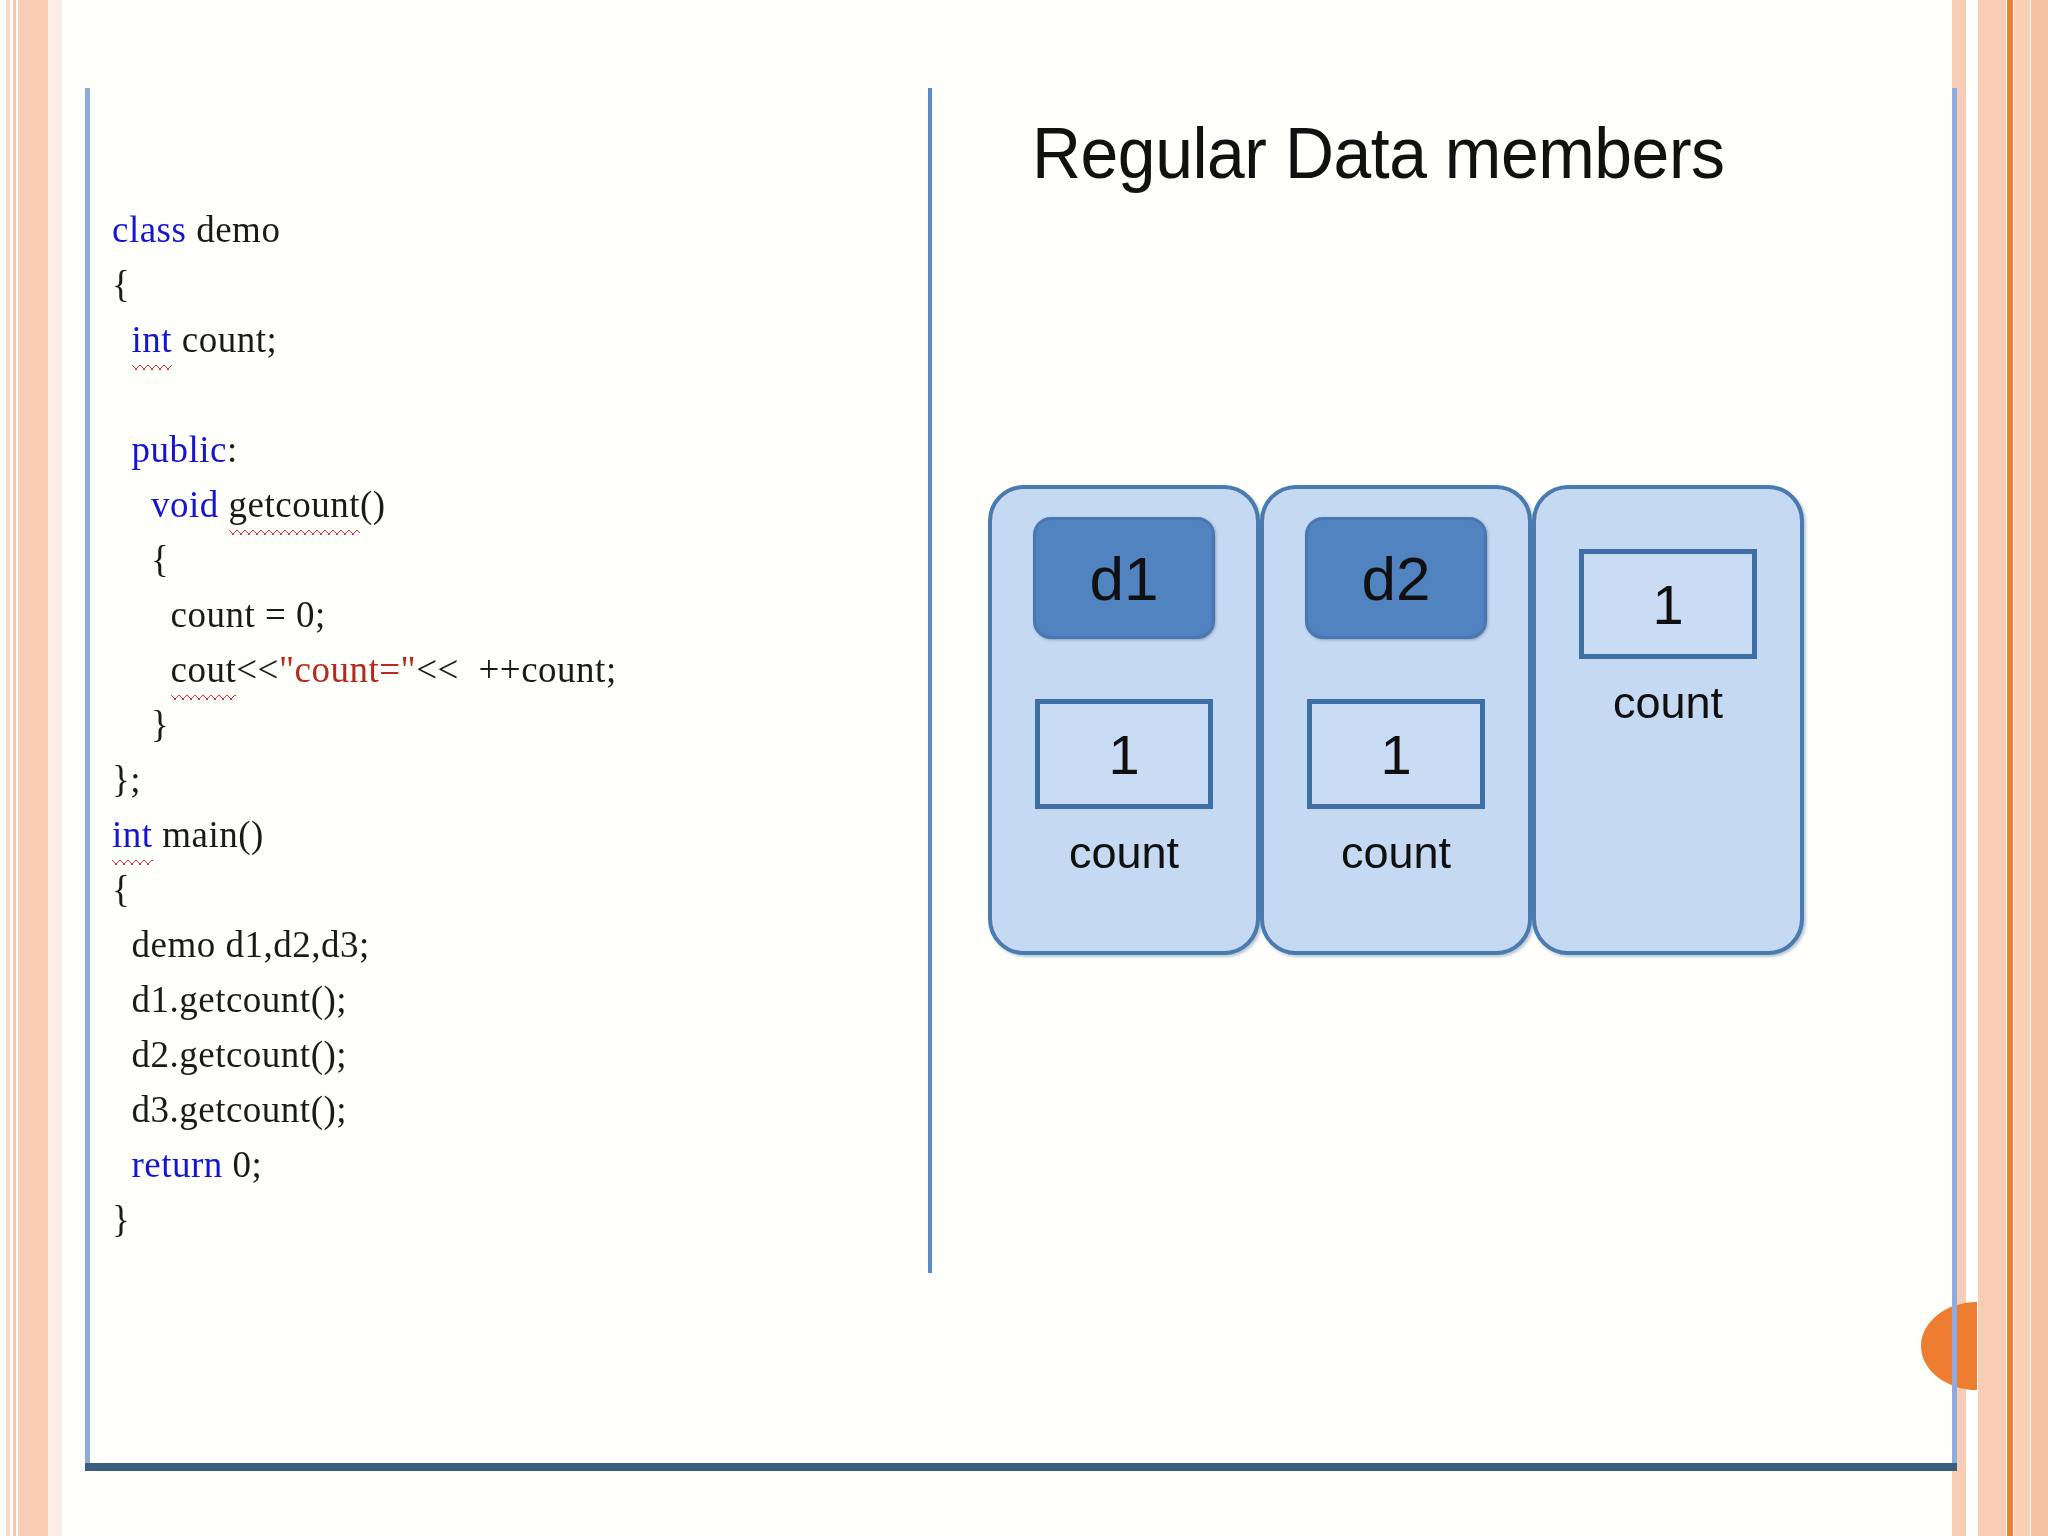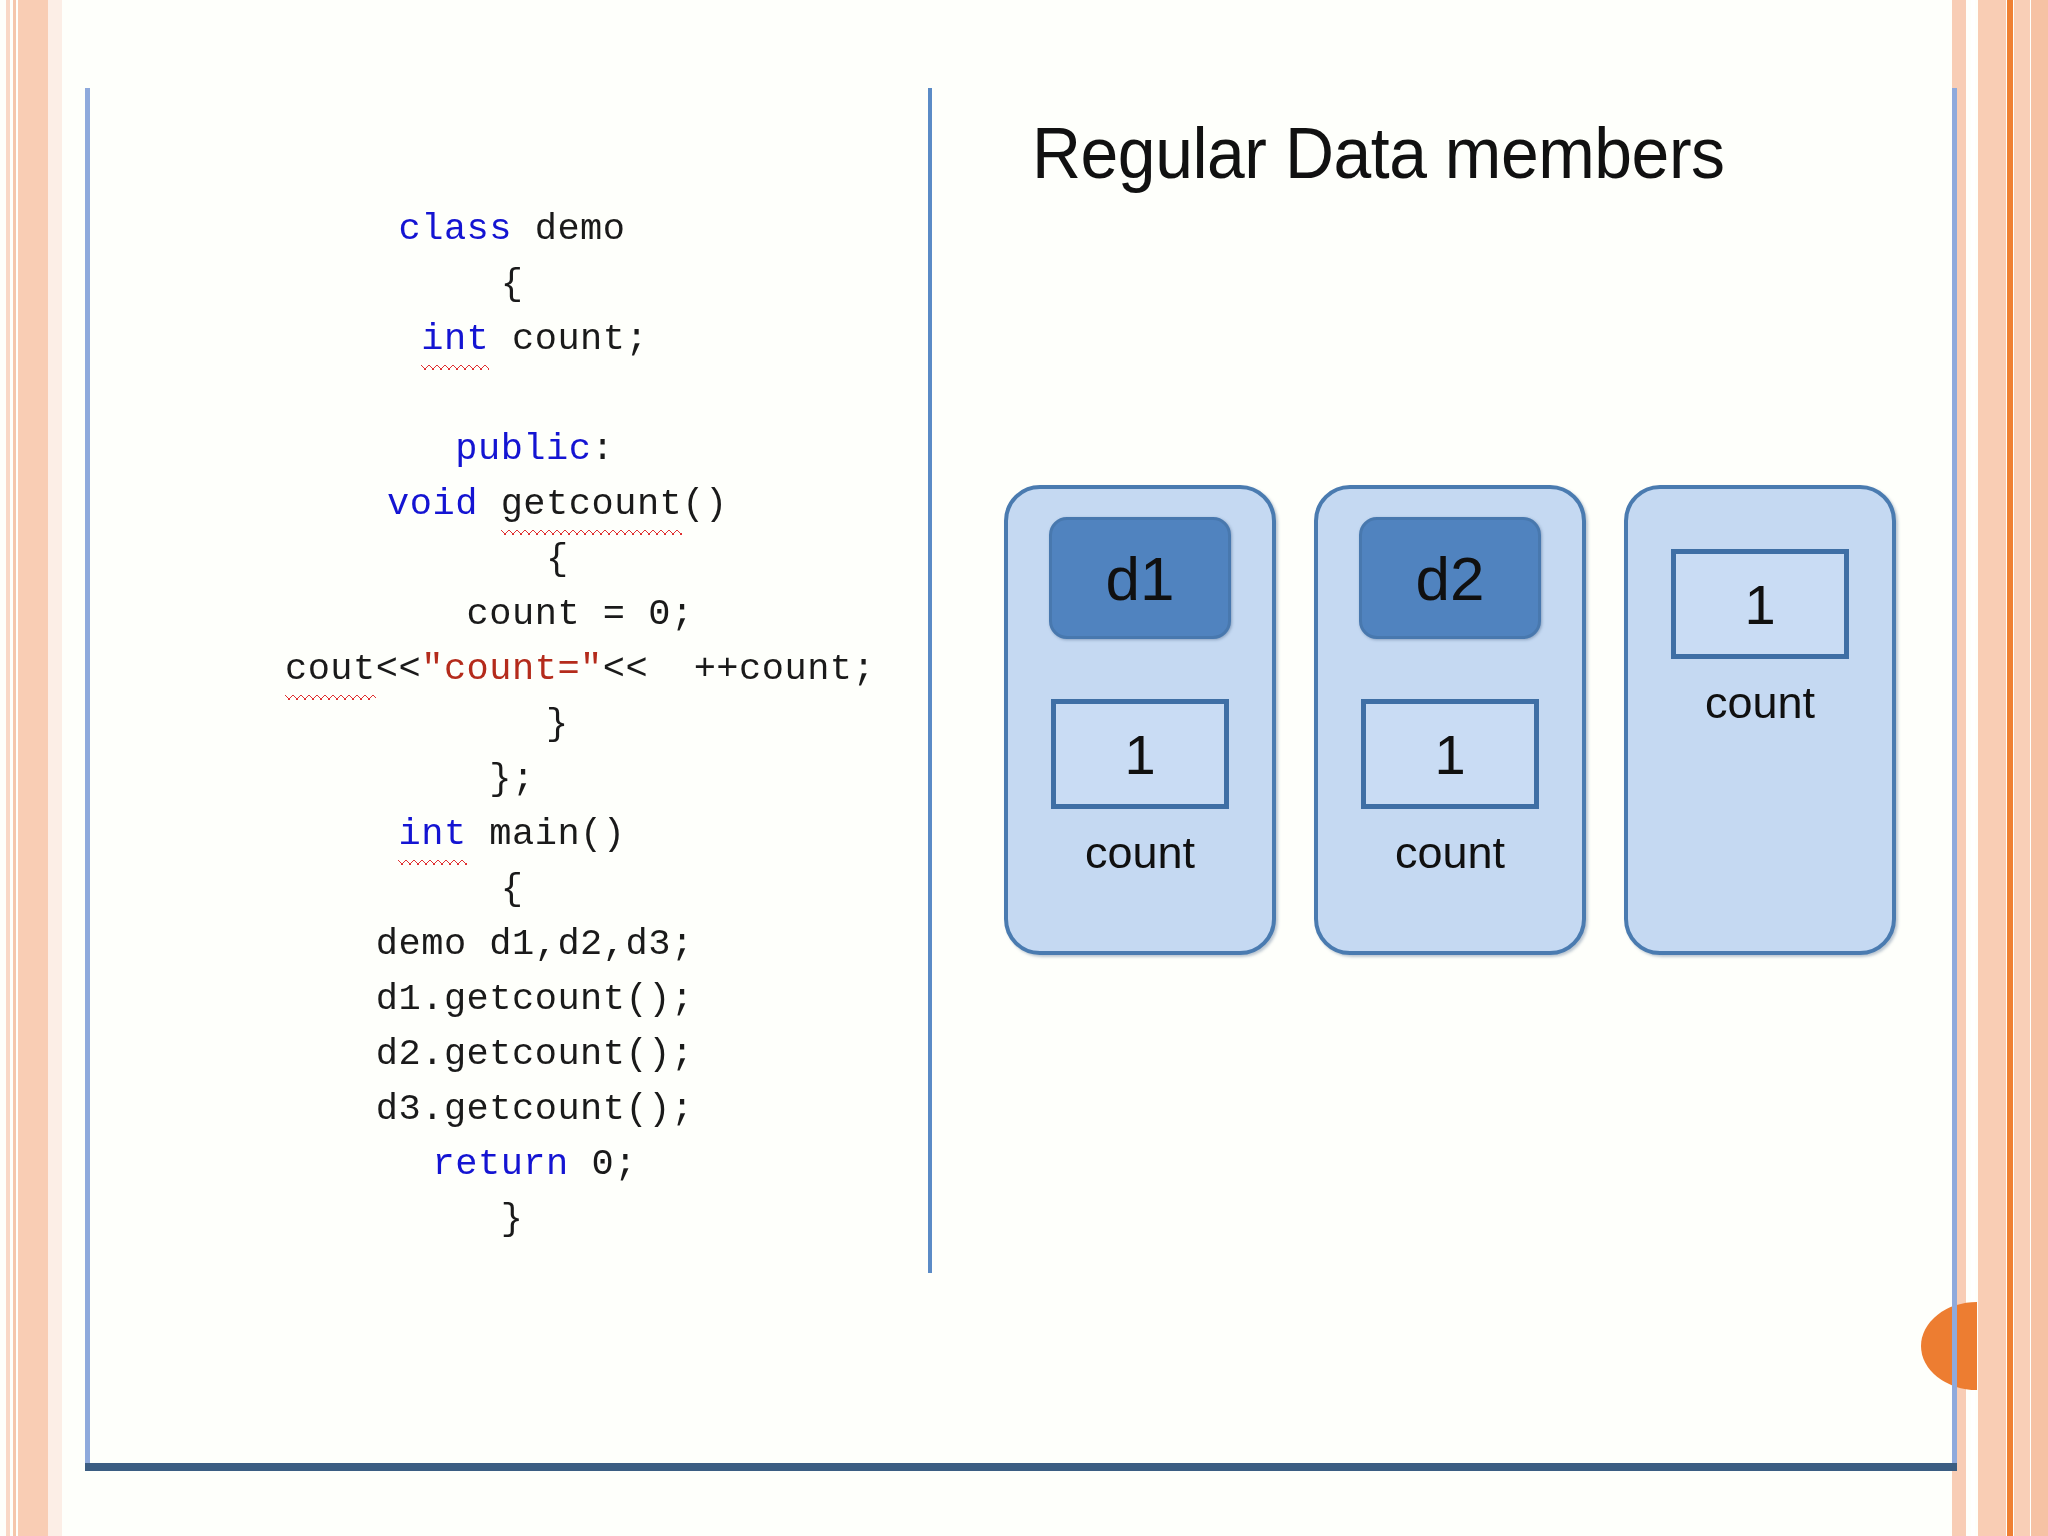--- a/index.html
+++ b/index.html
@@ -102,27 +102,26 @@
   }
 
   
   #code-pane {
     position: absolute;
     left: 112px;
     top: 165px;
     width: 800px;
   }
   .code {
-    font-family: Liberation Mono, monospace;
+    font-family: Liberation Serif, serif;
     font-size: 37px;
     line-height: 55px;
     color: #1a1a1a;
     white-space: pre;
     letter-spacing: 0.5px;
-    text-align: center;
   }
   .code .kw { color: #1414d2; }
   .code .str { color: #b42b1b; }
   .code .ln { display: block; height: 55px; }
   .sq {
     position: relative;
     display: inline-block;
   }
   .sq::after {
     content: "";
@@ -156,24 +155,23 @@
     font-weight: 400;
     color: #111111;
     letter-spacing: -0.5px;
     transform: scaleX(0.93);
     transform-origin: left center;
     white-space: nowrap;
   }
 
   #object-row {
     position: absolute;
-    left: 44px;
+    left: 28px;
     top: 390px;
     display: flex;
-    gap: 38px;
   }
   .obj-card {
     width: 272px;
     height: 470px;
     box-sizing: border-box;
     background: #c5d9f2;
     border: 4px solid #4a7bb0;
     border-radius: 36px;
     box-shadow: 2px 2px 3px rgba(60,90,130,0.35);
     display: flex;

